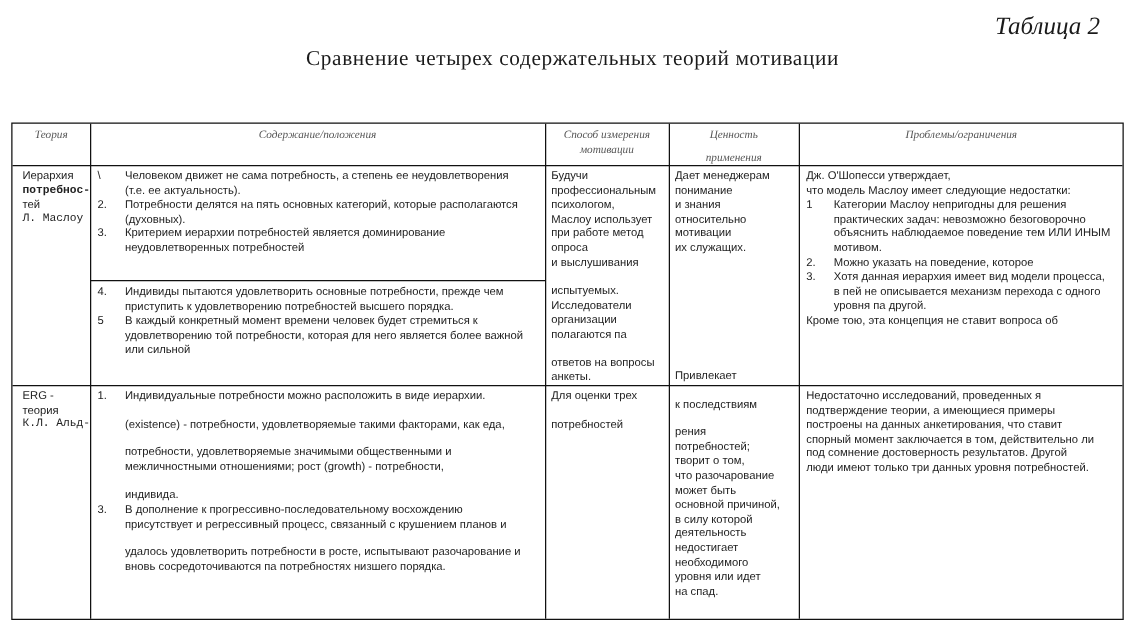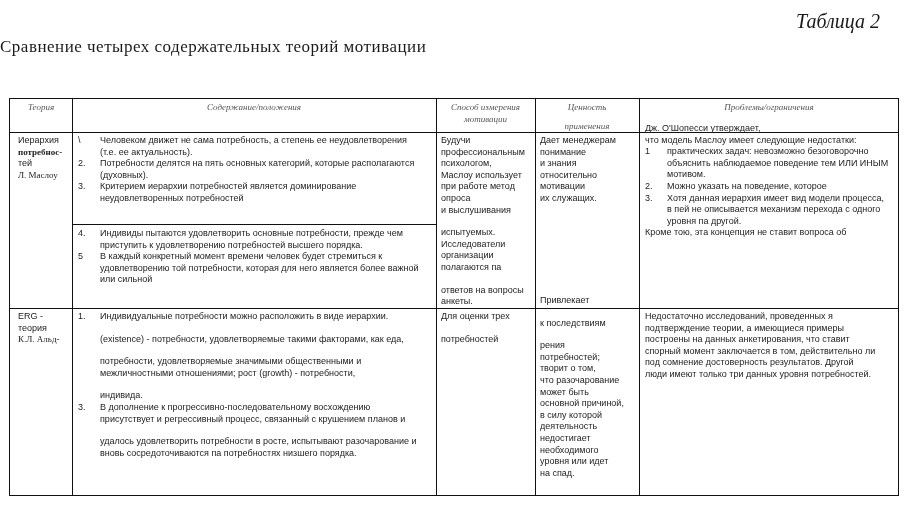--- a/index.html
+++ b/index.html
@@ -1,27 +1,27 @@
 <!DOCTYPE html>
 <html><head>
 <meta charset="utf-8">
 <style>
   html, body { margin:0; padding:0; background:#ffffff; }
   body { width:916px; height:511px; position:relative; overflow:hidden; color:#1a1a1a; }
   .table-label { position:absolute; right:36px; top:10px; font-family:Liberation Serif, serif; font-style:italic; font-size:20px; }
-  .page-title { position:absolute; left:0; width:916px; text-align:left; top:37px; font-family:"Liberation Serif", serif; font-size:17px; letter-spacing:0.5px; }
+  .page-title { position:absolute; left:0; width:916px; text-align:center; top:37px; font-family:"Liberation Serif", serif; font-size:17px; letter-spacing:0.5px; }
   .grid { position:absolute; left:9px; top:98px; width:890px; height:398px; border:1px solid #111; box-sizing:border-box; }
   .vline { position:absolute; top:0; bottom:0; width:1px; background:#111; }
   .hline { position:absolute; height:1px; background:#111; }
   .cell { position:absolute; font-family:"Liberation Sans", sans-serif; font-size:9px; line-height:11.6px; color:#222; }
   .hdr { font-family:"Liberation Serif", serif; font-style:italic; font-size:9px; color:#555; text-align:center; position:absolute; }
   .li { display:flex; }
   .num { width:22px; flex:0 0 22px; }
   .gap { height:11px; }
-  .serif { font-family:Liberation Serif, serif; }
+  .serif { font-family:Liberation Mono, monospace; }
 </style>
 </head>
 <body>
 
 <div class="table-label">Таблица 2</div>
 <div class="page-title">Сравнение четырех содержательных теорий мотивации</div>
 
 <div class="grid">
   <div class="vline" style="left:62px"></div>
   <div class="vline" style="left:426px"></div>
@@ -103,27 +103,28 @@
       <div>анкеты.</div>
     </div>
   <div class="cell" id="r1v" style="left:530px;top:36px;width:96px">
       <div>Дает менеджерам</div>
       <div>понимание</div>
       <div>и знания</div>
       <div>относительно</div>
       <div>мотивации</div>
       <div>их служащих.</div>
     </div>
-  <div class="cell" style="left:635px;top:24px;width:250px">
+  <div class="cell" style="left:635px;top:36px;width:250px">
     <div>Дж. О'Шопесси утверждает,</div>
     <div>что модель Маслоу имеет следующие недостатки:</div>
     <div id="r1pl">
         <div class="li">
           <span class="num">1</span>
           <div>
+            <div>Категории Маслоу непригодны для решения</div>
             <div>практических задач: невозможно безоговорочно</div>
             <div>объяснить наблюдаемое поведение тем ИЛИ ИНЫМ</div>
             <div>мотивом.</div>
           </div>
         </div>
         <div class="li">
           <span class="num">2.</span>
           <div>
             <div>Можно указать на поведение, которое</div>
           </div>

